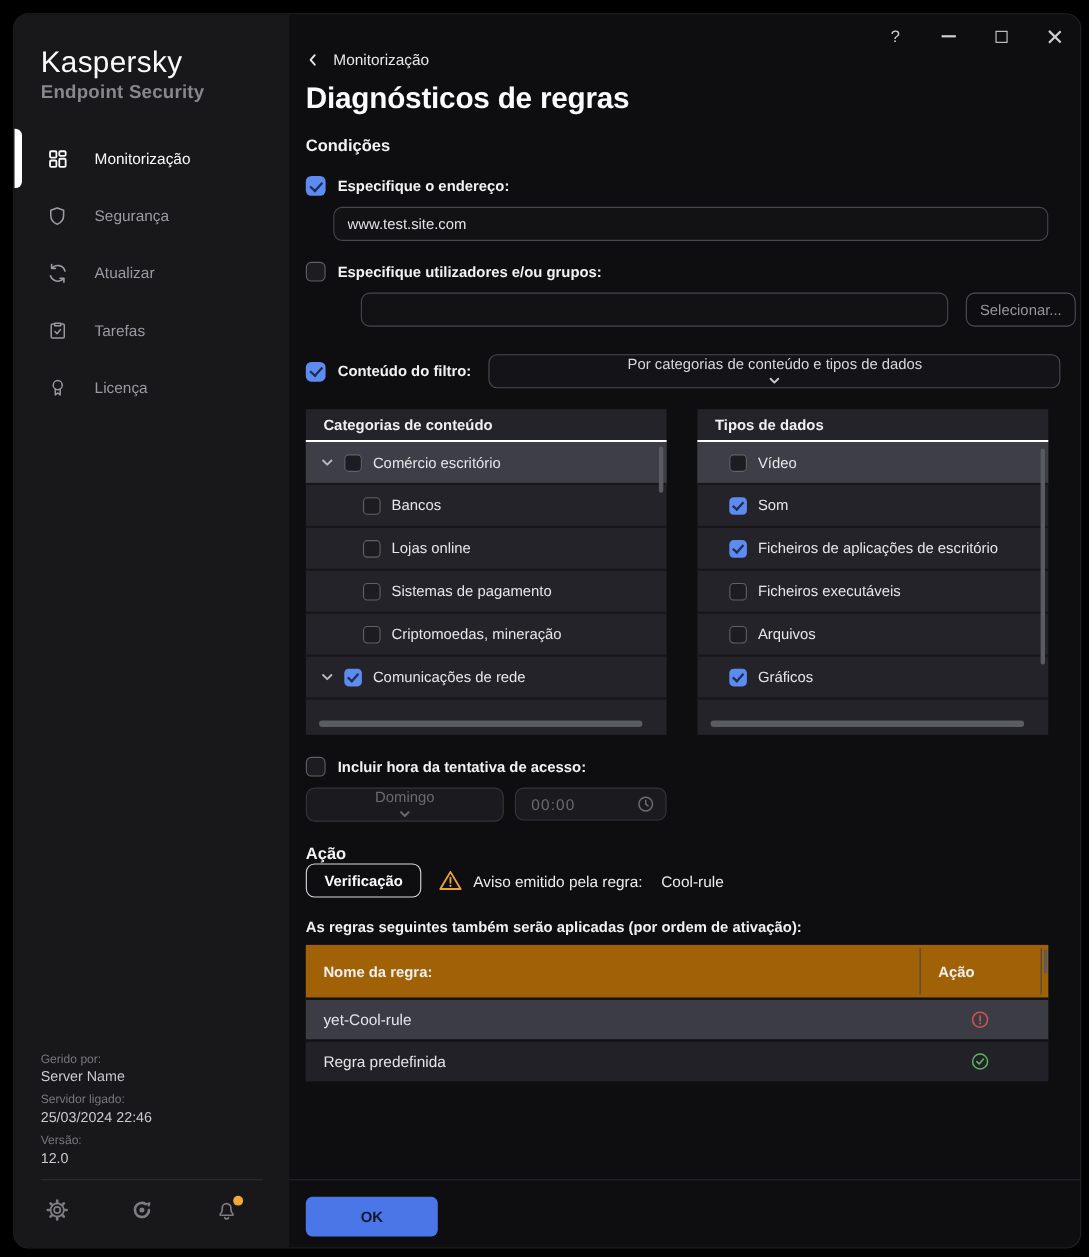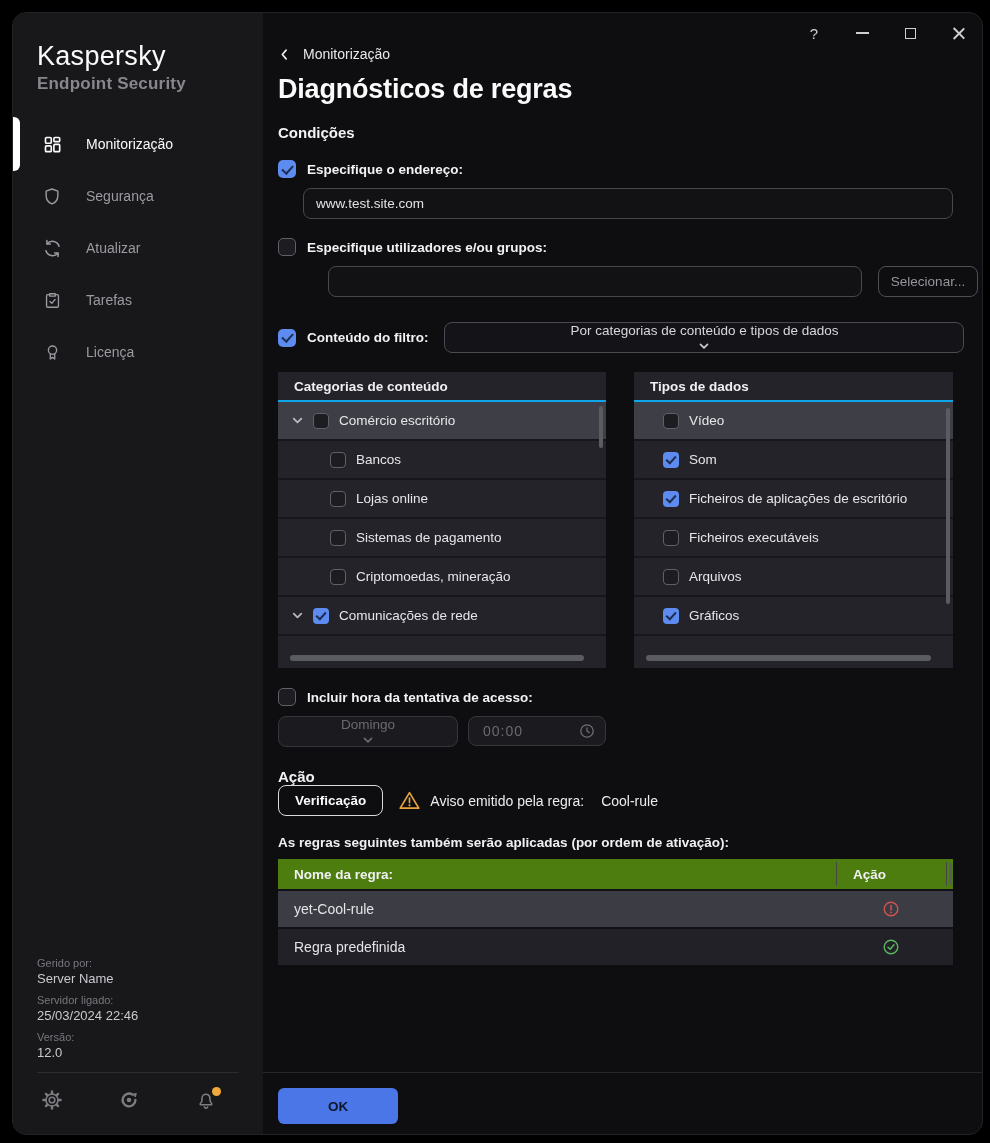--- a/index.html
+++ b/index.html
@@ -65,21 +65,21 @@
   .filter-row { display:flex; align-items:center; margin-top:25px; }
   .select { height:31px; border:1px solid #4a4a52; border-radius:8px; background:#141418;
     display:flex; align-items:center; padding:0 12px; color:#d8d8dc; font-size:13.5px; cursor:pointer;flex-direction:column; }
   .select .sel-text { flex:1; }
   .filter-select { width:520px; margin-left:16px; }
 
   .panels { display:flex; margin-top:19px; gap:28px; }
   .panel { background:#232329; position:relative; height:296px; }
   .panel.left { width:328px; } .panel.right { width:319px; }
   .panel-h { height:30px; display:flex; align-items:center; padding-left:16px; color:#f0f0f2;
-    font-size:13.5px; font-weight:700; border-bottom:2px solid #0ea5e9; }
+    font-size:13.5px; font-weight:700; border-bottom:2px solid #ffffff; }
   .prow { height:39px; border-bottom:2px solid #17171b; display:flex; align-items:center; padding-left:13px; cursor:pointer; }
   .prow.selected { background:#3e3e46; }
   .prow .tchev { width:13px; height:13px; margin-right:9px; display:flex; color:#b9b9bf; }
   .prow.lvl1 { padding-left:52px; }
   .panel.right .prow { padding-left:29px; }
   .cb.sm { width:16px; height:16px; border-radius:4px; }
   .cb.sm.checked::after { left:4.8px; top:2px; width:4.4px; height:8px; border-width:0 2px 2px 0; }
   .plabel { margin-left:10px; color:#e6e6e9; font-size:13.5px; font-weight:400; }
   .hscroll { position:absolute; left:12px; right:22px; bottom:7px; height:6px; border-radius:3px; background:#5b5b62; }
   .vthumb { position:absolute; right:3px; width:4px; border-radius:2px; background:#5b5b62; }
@@ -95,21 +95,21 @@
   .verif-row { display:flex; align-items:center; }
   .btn-outline { height:31px; padding:0 16px; border:1px solid #d9dade; border-radius:8px; background:transparent;
     color:#fbfbfc; font-size:13.5px; font-weight:700; font-family:inherit; cursor:pointer; }
   .warn-icon { margin-left:16px; display:flex; }
   .warn-text { margin-left:10px; color:#ececef; font-size:14px; }
   .warn-rule { margin-left:17px; color:#ececef; font-size:14px; }
 
   .caption { margin-top:19px; color:#f0f0f2; font-size:13.5px; font-weight:700; }
 
   .rtable { margin-top:9px; width:675px; background:#1e1e23; position:relative; }
-  .thead { height:30px; background:#4d7c0f; position:relative; display:flex; align-items:center; }
+  .thead { height:48px; background:#a16207; position:relative; display:flex; align-items:center; }
   .th-name { padding-left:16px; color:#f0f0f2; font-size:13.5px; font-weight:700; }
   .th-action { position:absolute; left:575px; color:#f0f0f2; font-size:13.5px; font-weight:700; }
   .tsep { position:absolute; top:3px; bottom:3px; width:1px; background:#45454c; }
   .tsep.s1 { left:558px; } .tsep.s2 { left:668px; }
   .tthumb { position:absolute; right:1px; top:4px; width:3px; height:22px; border-radius:2px; background:#5b5b62; }
   .trow { height:38px; border-top:2px solid #121216; background:#212127; position:relative; display:flex; align-items:center; }
   .trow.sel { background:#3c3c44; }
   .tname { padding-left:16px; color:#e4e4e8; font-size:14px; }
   .ticon { position:absolute; left:605px; width:16px; height:16px; display:flex; }
 

